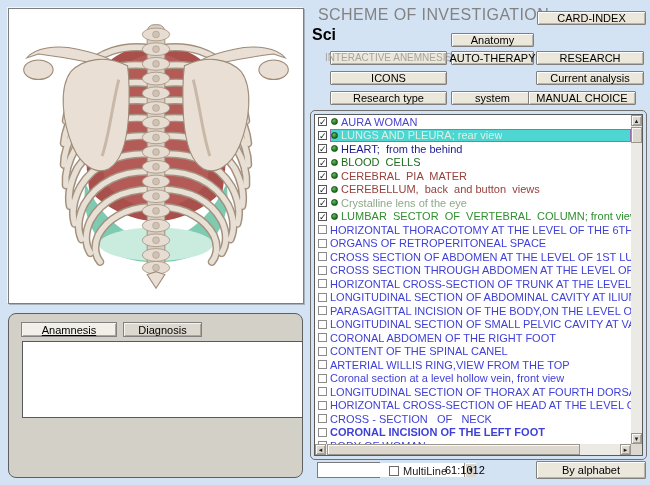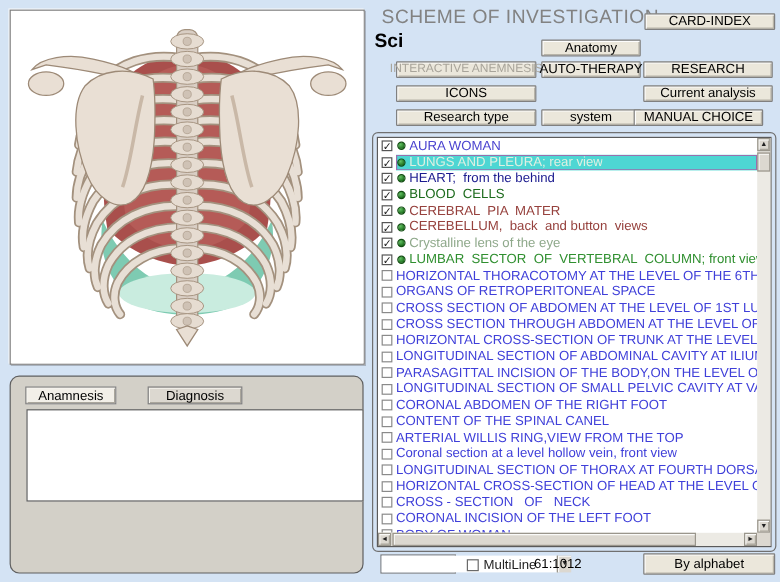--- a/index.html
+++ b/index.html
@@ -334,21 +334,21 @@
         </div>
         <div class="li-row">
           <span class="li-cb"></span>
           <span class="li-hl">
             <span class="li-lbl" style="color: rgb(63, 63, 217);">CROSS - SECTION   OF   NECK</span>
           </span>
         </div>
         <div class="li-row">
           <span class="li-cb"></span>
           <span class="li-hl">
-            <span class="li-lbl" style="color: rgb(63, 63, 217);">CORONAL INCISION OF THE LEFT FOOT</span>
+            <span class="li-lbl" style="color: rgb(63, 63, 217); font-weight: bold;">CORONAL INCISION OF THE LEFT FOOT</span>
           </span>
         </div>
         <div class="li-row">
           <span class="li-cb"></span>
           <span class="li-hl">
             <span class="li-lbl" style="color: rgb(63, 63, 217);">BODY OF WOMAN</span>
           </span>
         </div>
       </div>
 
@@ -373,16 +373,16 @@
 <div class="combo">
   <input class="combo-field" value="" style="">
   <div class="combo-btn">▼</div>
 </div>
 <div class="ml-box"></div>
 <div class="ml-label">MultiLine</div>
 <div class="counter">61:1012</div>
 <button class="btn3d" style="left:536px; top:461px; width:110px; height:18px;">By alphabet</button>
 
 <div class="notes-panel">
-  <button class="tab-btn active" style="left:12px; top:8px; width:76px;">Anamnesis</button>
+  <button class="tab-btn active" style="left:12px; top:8px; width:96px;text-decoration:underline;">Anamnesis</button>
   <button class="tab-btn" style="left:114px; top:8px; width:79px;">Diagnosis</button>
   <textarea class="notes-text" style=""></textarea>
 </div>
 
 </body></html>

